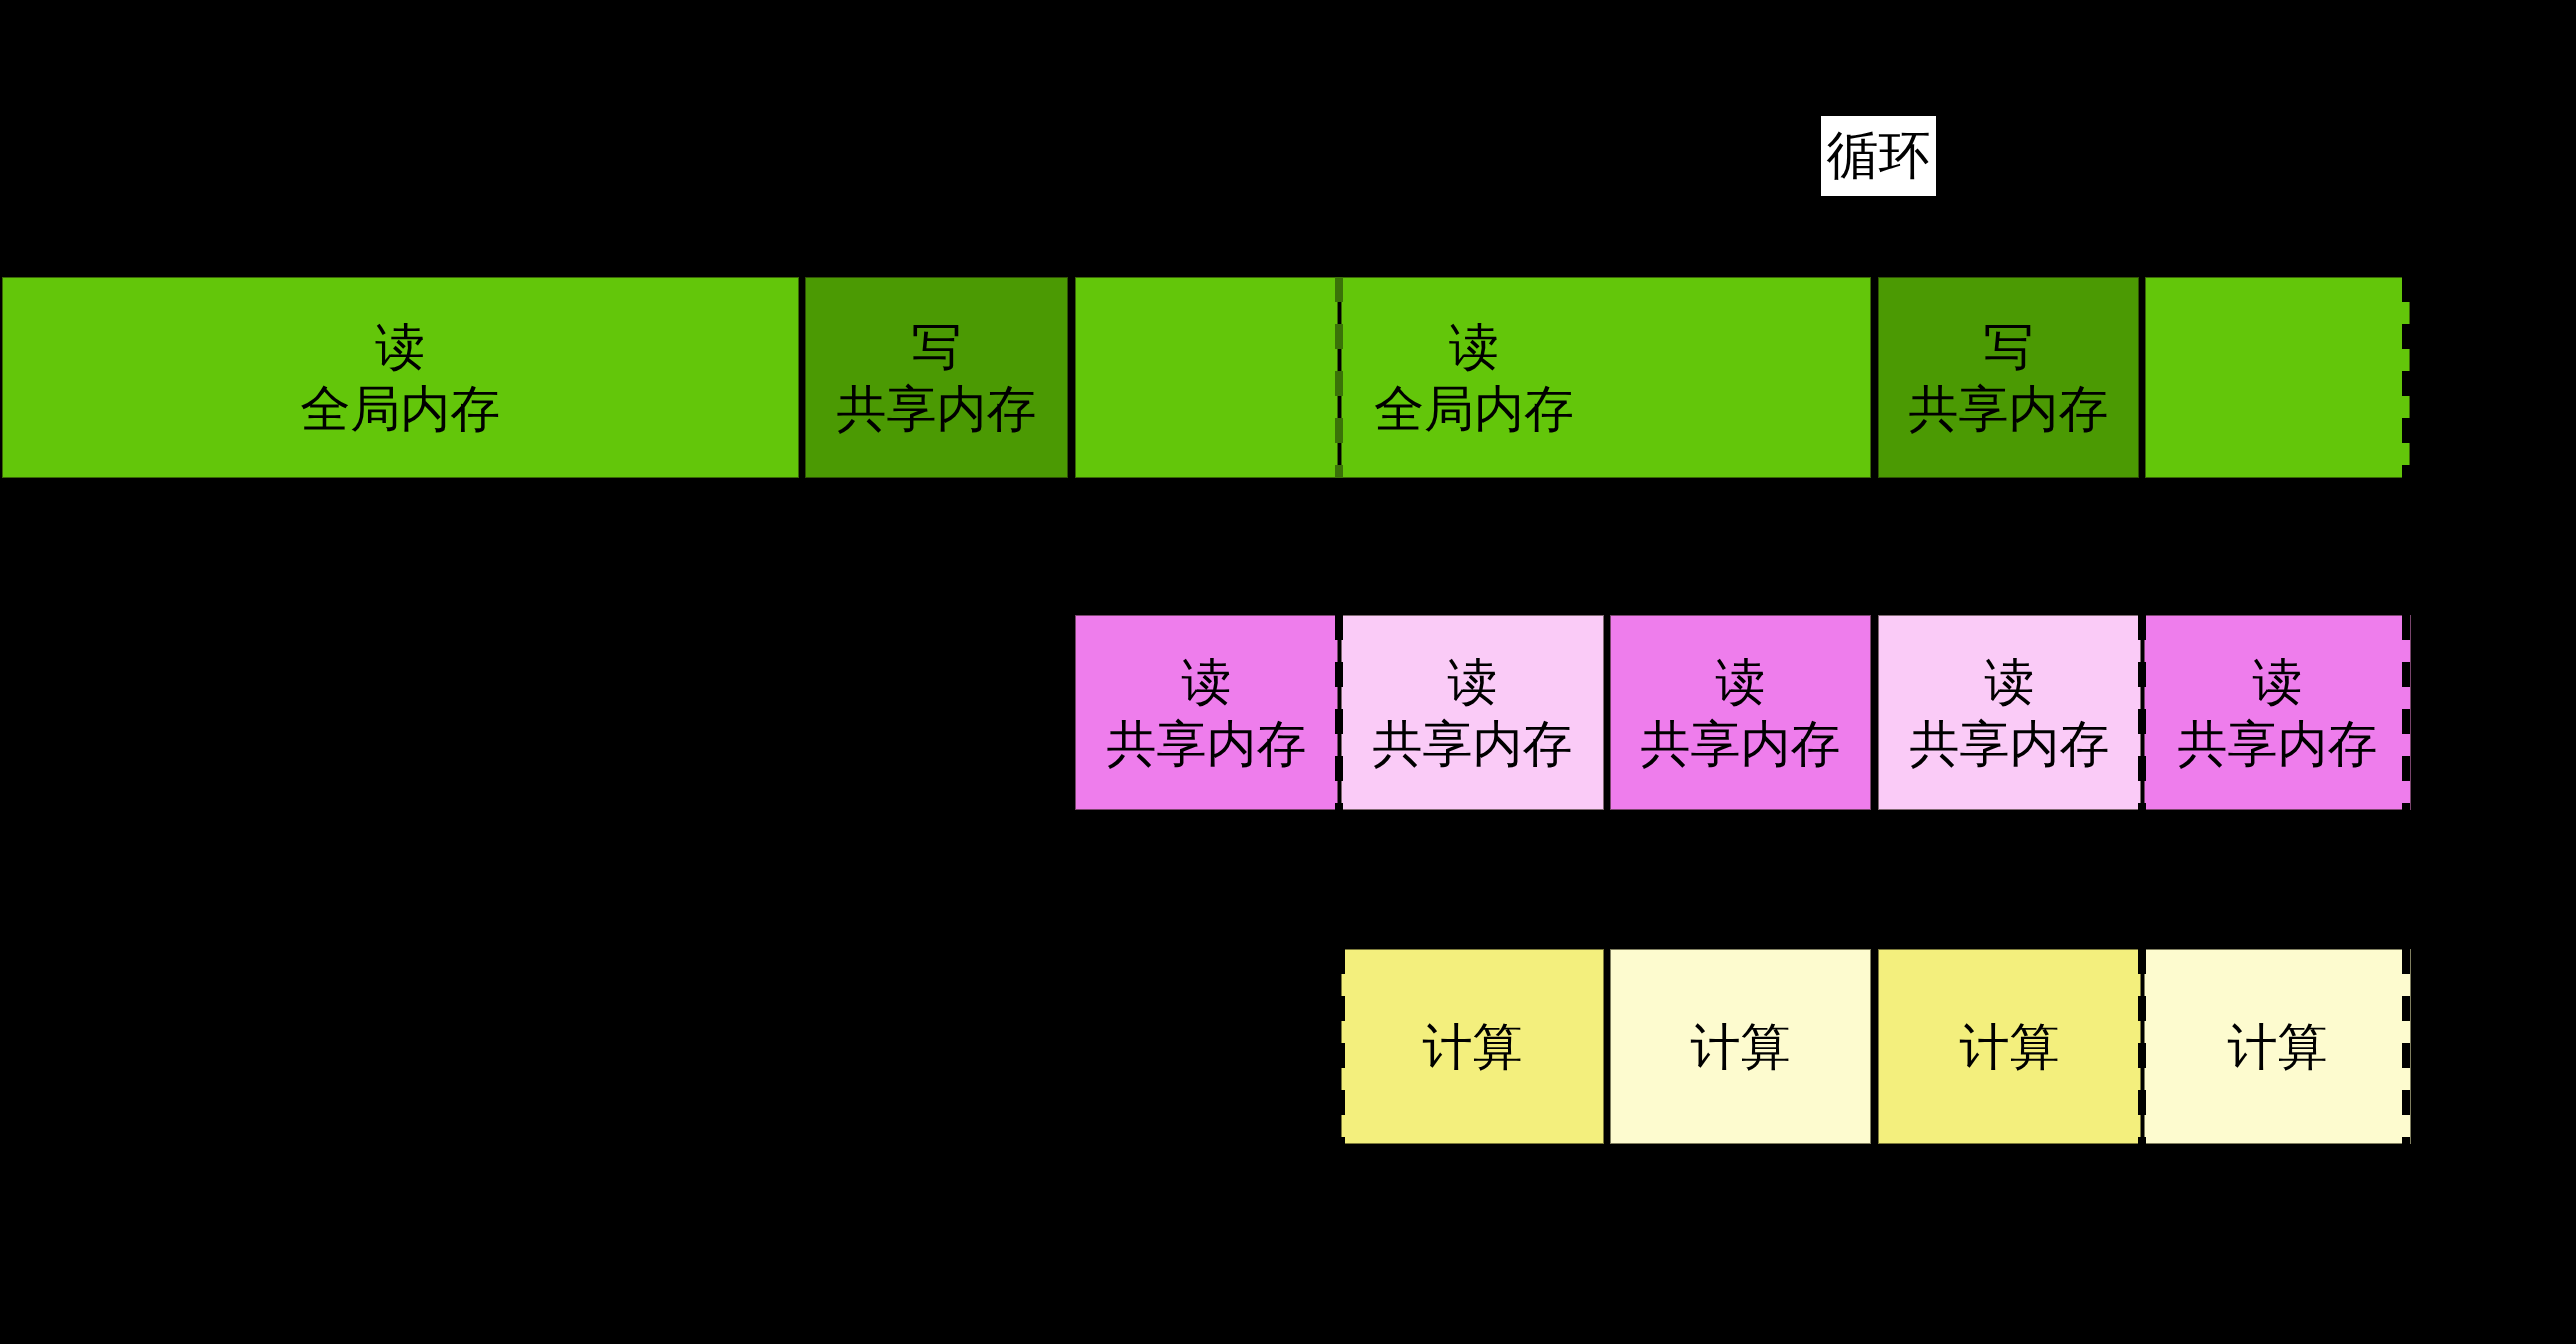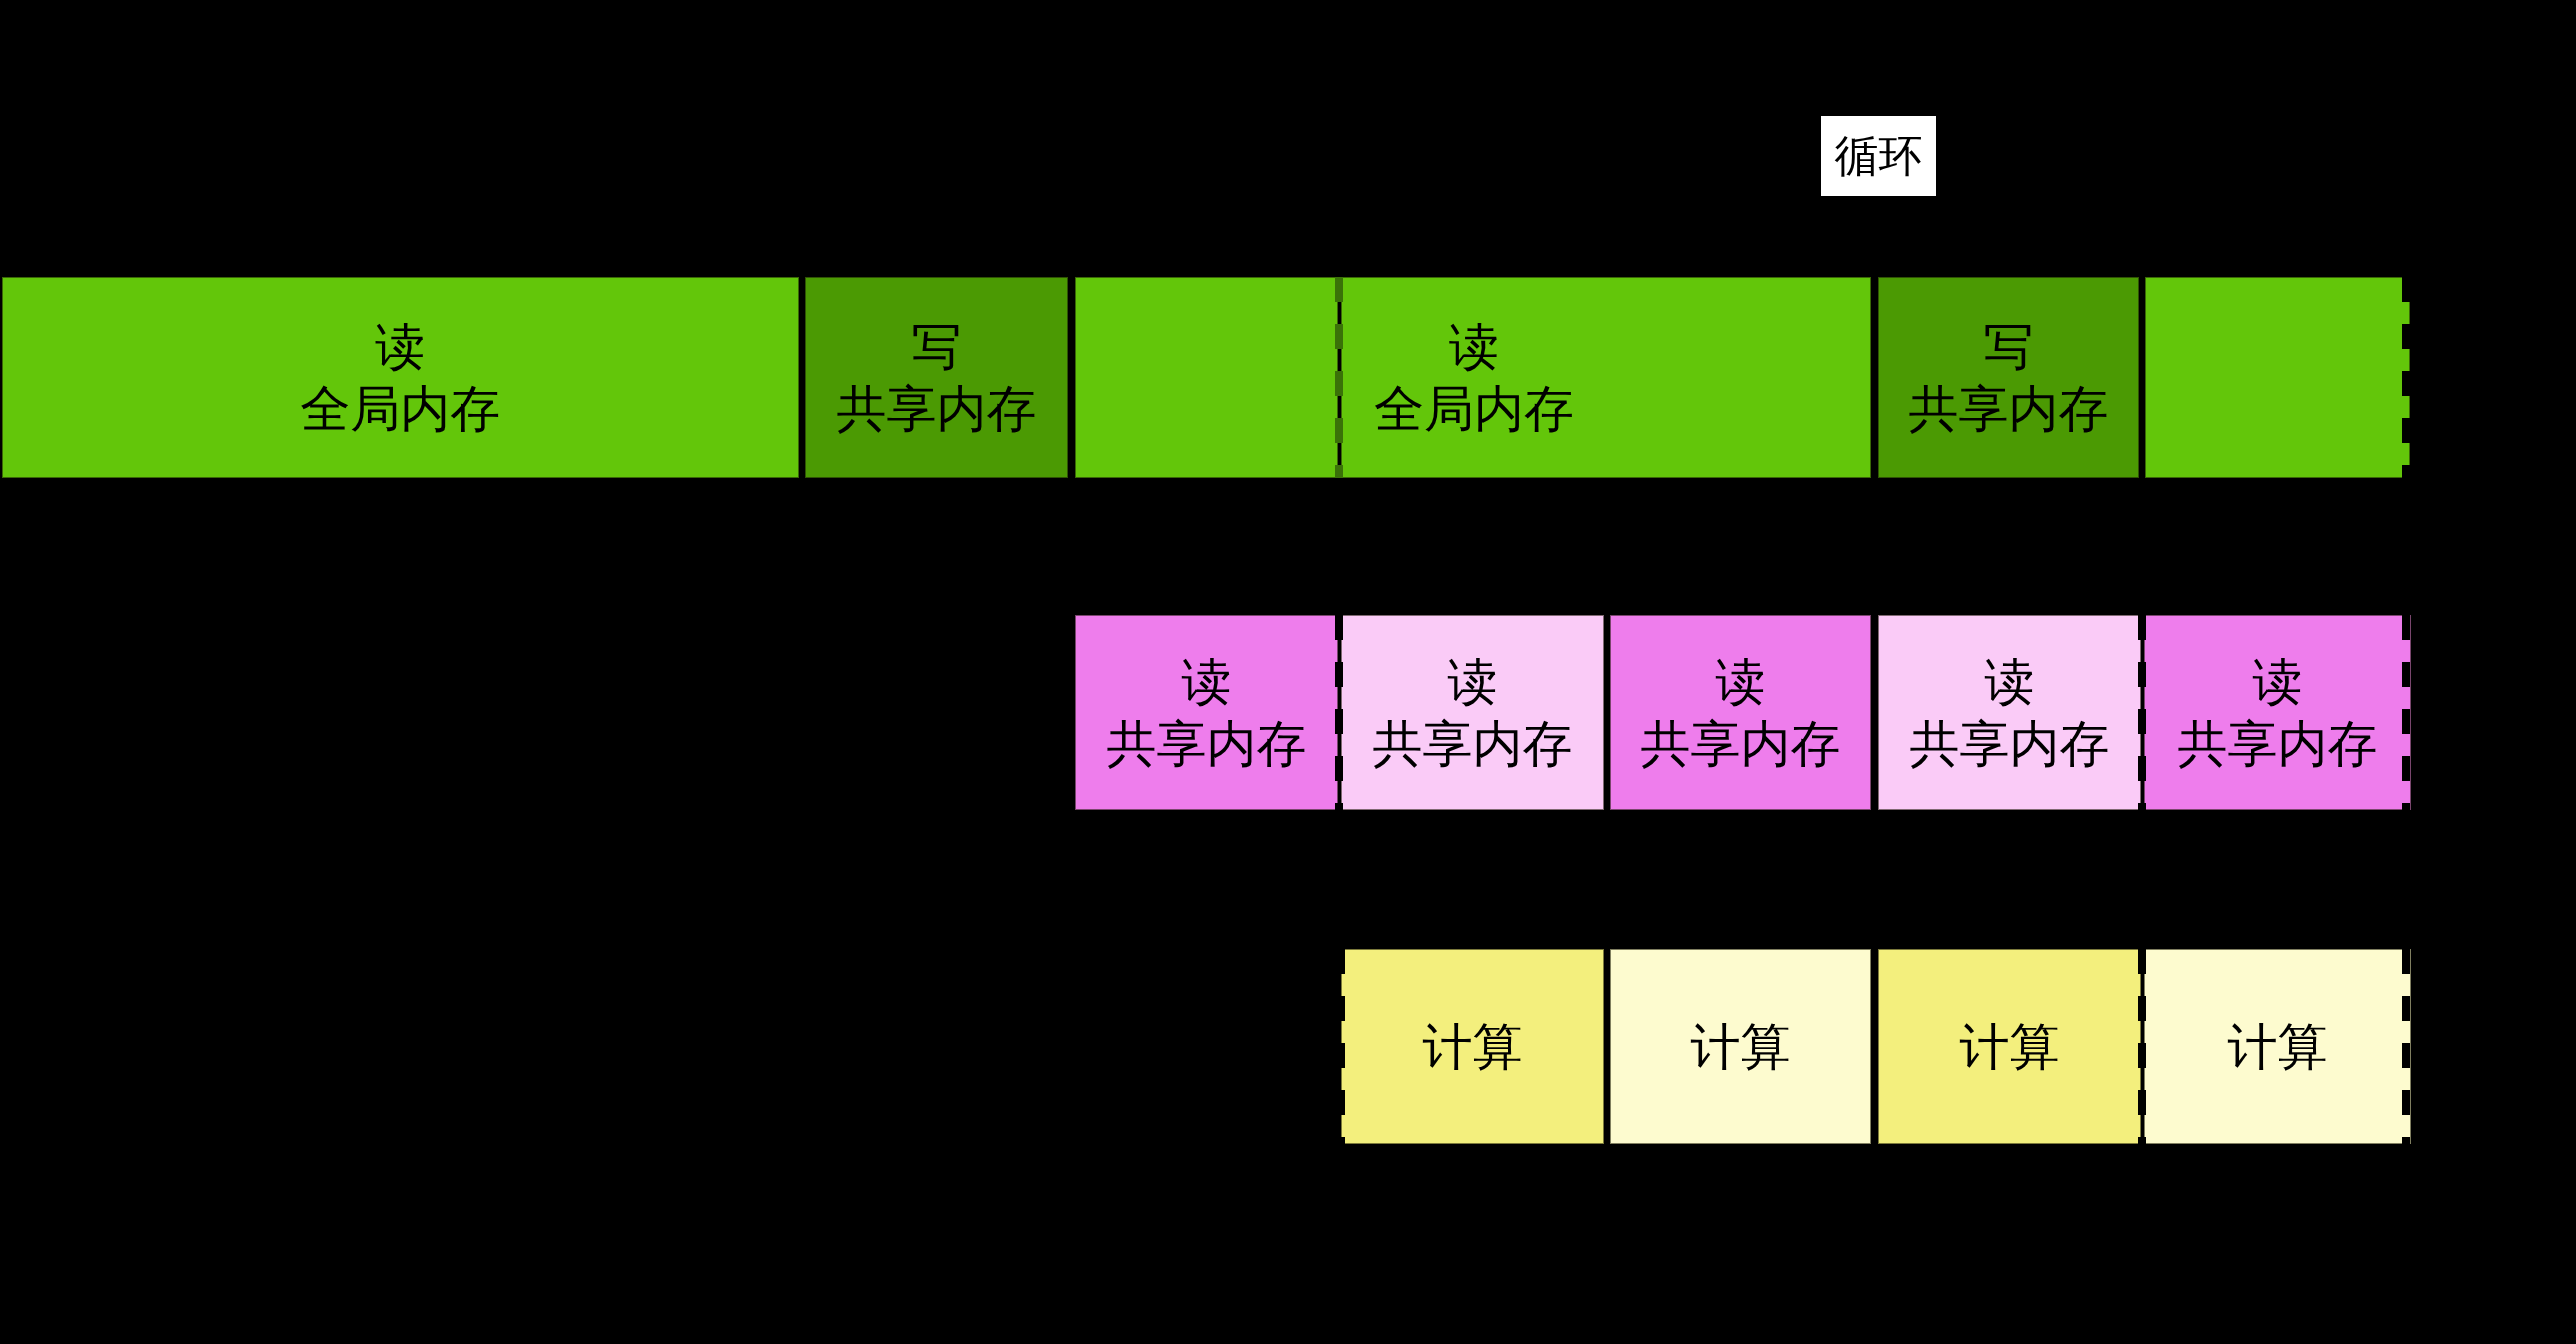--- a/index.html
+++ b/index.html
@@ -37,21 +37,21 @@
     width:8.4px;
     z-index:5;
   }
   .dash.black{background:repeating-linear-gradient(180deg,#000 0 25px,transparent 25px 47px);}
   .dash.greenline{background:repeating-linear-gradient(180deg,#3A7208 0 25px,transparent 25px 47px);}
   .loop-label{
     position:absolute;
     left:1821px;top:116px;width:115px;height:80px;
     background:#FFFFFF;
     display:flex;align-items:center;justify-content:center;
-    font-size:44px;
+    font-size:52px;
     z-index:6;
   }
 </style>
 </head>
 <body>
 
 <div id="canvas">
 
   <div class="loop-label">
     <span>循环</span>

